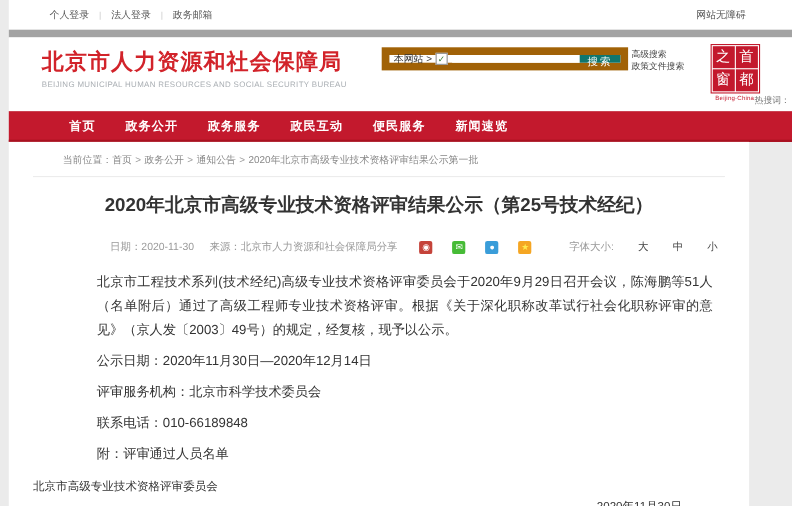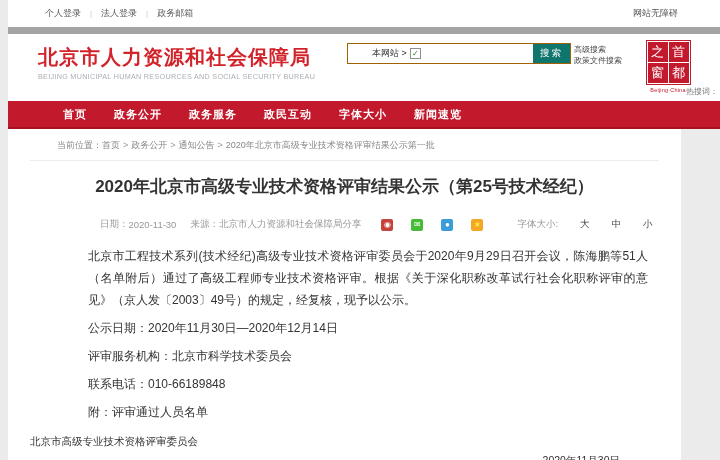--- a/index.html
+++ b/index.html
@@ -21,21 +21,21 @@
   .topbar .sep{color:#ccc;font-size:8px;}
   .topbar-right{margin-left:auto;margin-right:42px;color:#555;}
 
   
   .header{height:67px;background:#fff;position:relative;}
   .logo{position:absolute;left:30px;top:11px;}
   .logo-cn{color:#d2232a;font-size:20px;font-weight:bold;letter-spacing:1px;line-height:24px;}
   .logo-en{color:#a9aeb3;font-size:7.2px;letter-spacing:.3px;margin-top:3px;}
 
   .search-area{position:absolute;left:339px;top:9px;}
-  .search-box{display:flex;width:224px;height:21px;border:1px solid #a16207;background:#fff;box-sizing:border-box;padding-left:20px;}
+  .search-box{display:flex;width:224px;height:21px;border:7px solid #a16207;background:#fff;box-sizing:border-box;}
   .scope{display:flex;align-items:center;gap:3px;padding:0 4px;font-size:9px;color:#333;white-space:nowrap;}
   .scope .dd{
     width:11px;height:11px;border:1px solid #8f8f8f;box-sizing:border-box;
     font-size:8px;line-height:9px;text-align:center;color:#2d7a2d;background:#fff;
   }
   .search-input{flex:1;min-width:0;border:none;outline:none;font-size:9px;padding:0 3px;}
   .search-btn{
     width:37px;background:#0f766e;color:#fff;border:none;font-size:9.5px;
     letter-spacing:2px;cursor:pointer;padding:0;
   }
@@ -155,21 +155,21 @@
       </span>
       <div class="seal-caption">Beijing·China</div>
     </a>
   </div>
 
   <div class="nav">
     <a>首页</a>
     <a>政务公开</a>
     <a>政务服务</a>
     <a>政民互动</a>
-    <a>字体大小</a>
+    <a>便民服务</a>
     <a>新闻速览</a>
   </div>
 
   <div class="content">
 
     <div class="breadcrumb">
       <span>当前位置：</span><a>首页</a><span class="bsep">&gt;</span><a>政务公开</a><span class="bsep">&gt;</span><a>通知公告</a><span class="bsep">&gt;</span><span>2020年北京市高级专业技术资格评审结果公示第一批</span>
     </div>
 
     <div class="article">

